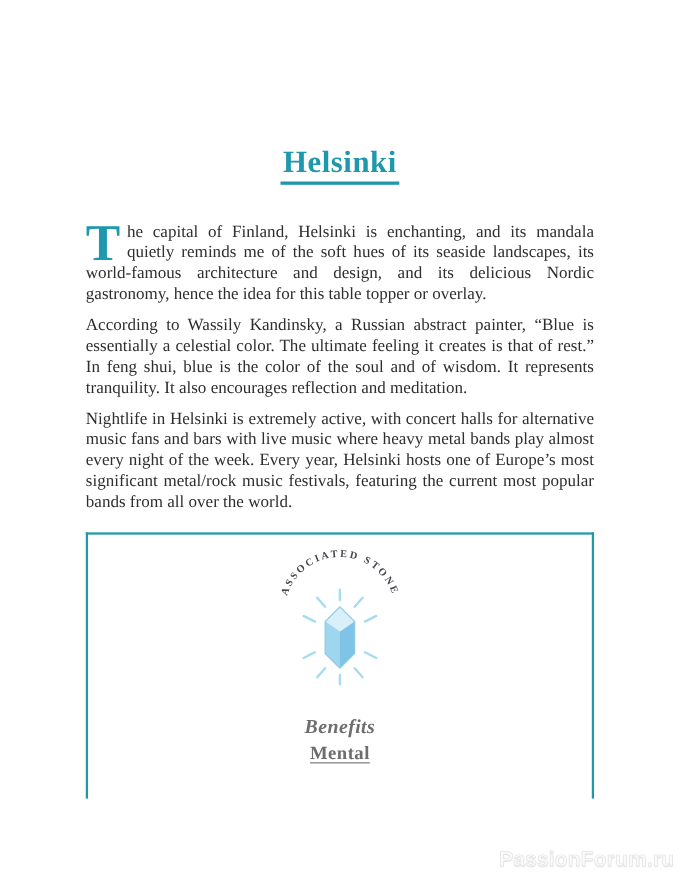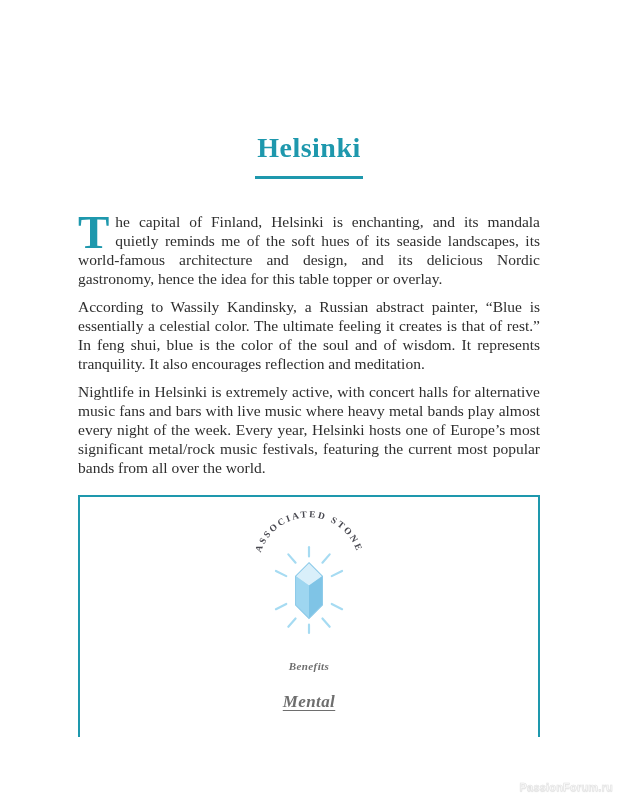--- a/index.html
+++ b/index.html
@@ -23,21 +23,21 @@
   .title-wrap{
     padding-top:133px;
     text-align:center;
   }
   .chapter-title{
     display:inline-block;
     font-size:28px;
     font-weight:bold;
     color:var(--accent-teal,#1e98ad);
     border-bottom:3px solid var(--accent-teal,#1e98ad);
-    padding:0 2px 13px 2px;
+    padding:0 2px 2px 2px;
     line-height:30px;
     letter-spacing:0.5px;
   }
   .body-copy{margin-top:33px;}
   .para{
     font-size:15.5px;
     line-height:19px;
     text-align:justify;
     color:var(--body-text,#2e2e2e);
     margin-bottom:9px;
@@ -74,45 +74,44 @@
   }
   .rays{stroke:#a6dbf2;stroke-width:2.1;stroke-linecap:round;}
   .stone-name{
     font-size:24px;
     font-weight:bold;
     color:#111111;
     margin-top:-16px;
     letter-spacing:0.3px;
   }
   .benefits-label{
-    font-size:11px;
+    font-size:18px;
     font-style:italic;
     font-weight:bold;
     color:var(--muted-text,#6e6e6e);
     margin-top:21px;
     letter-spacing:0.4px;
   }
   .mental-label{
     font-size:17px;
-    font-style:italic;
     font-weight:bold;
     color:var(--muted-text,#6e6e6e);
-    margin-top:20px;
+    margin-top:4px;
     letter-spacing:0.4px;
   }
   .mental-label span{
     text-decoration:underline;
     text-underline-offset:3px;
   }
   .watermark{
     position:absolute;
     right:5px;
     bottom:7px;
     font-family:"Liberation Sans", sans-serif;
-    font-size:11px;
+    font-size:19px;
     font-weight:bold;
     color:#fbfbfb;
     -webkit-text-stroke:0.6px #e2e2e2;
     text-shadow:0 1px 1px rgba(190,190,190,0.45);
     letter-spacing:0.2px;
     text-align:center;
   }
 </style>
 </head>
 <body>

